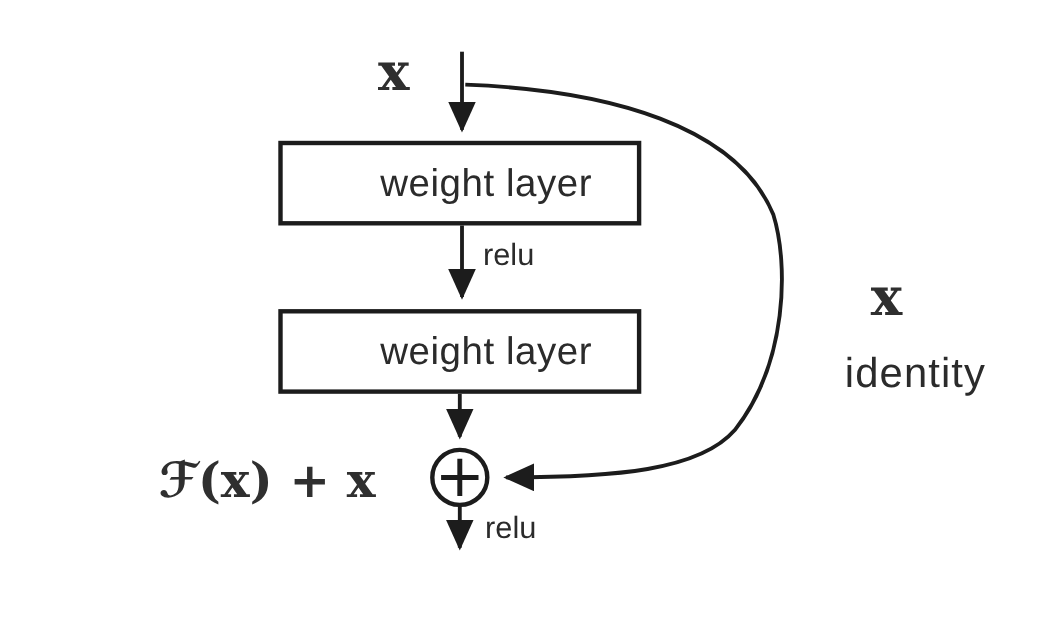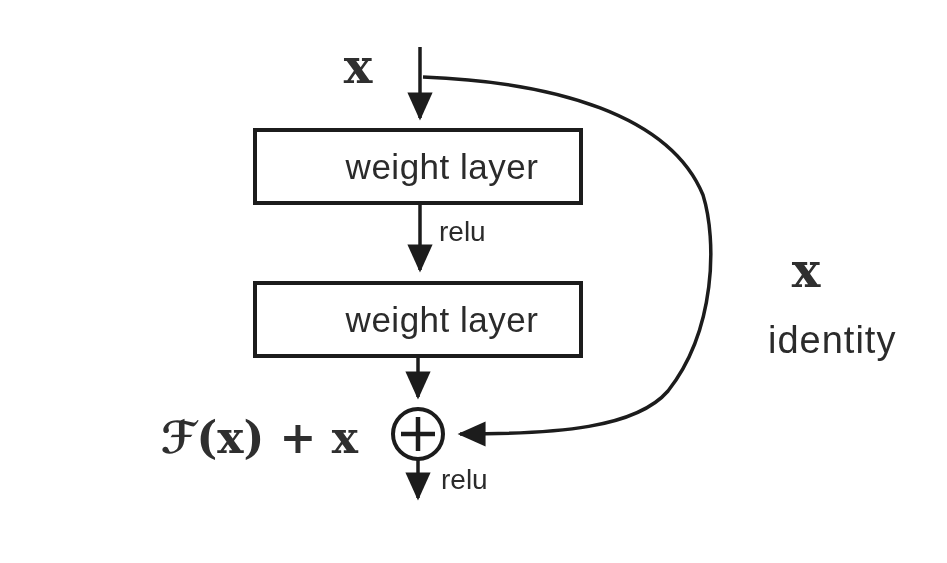--- a/index.html
+++ b/index.html
@@ -108,20 +108,20 @@
     <span>weight layer</span>
   </div>
 
   <div class="lbl sans36" style="left:439px; top:217px;">relu</div>
 
   <div class="box box2">
     <span>weight layer</span>
   </div>
 
 
-  <div class="lbl math math-f center" style="left:104px; top:414px; width:254px;text-align:right;">ℱ(x) + x</div>
+  <div class="lbl math math-f center" style="left:116px; top:414px; width:254px;">ℱ(x) + x</div>
 
   <div class="lbl sans36" style="left:441px; top:465px;">relu</div>
 
   <div class="lbl math math-x center" style="left:784px; top:244px; width:44px;">x</div>
   <div class="lbl sans38" style="left:728px; top:320px;margin-left:40px;">identity</div>
 
 </div>
 
 </body></html>

